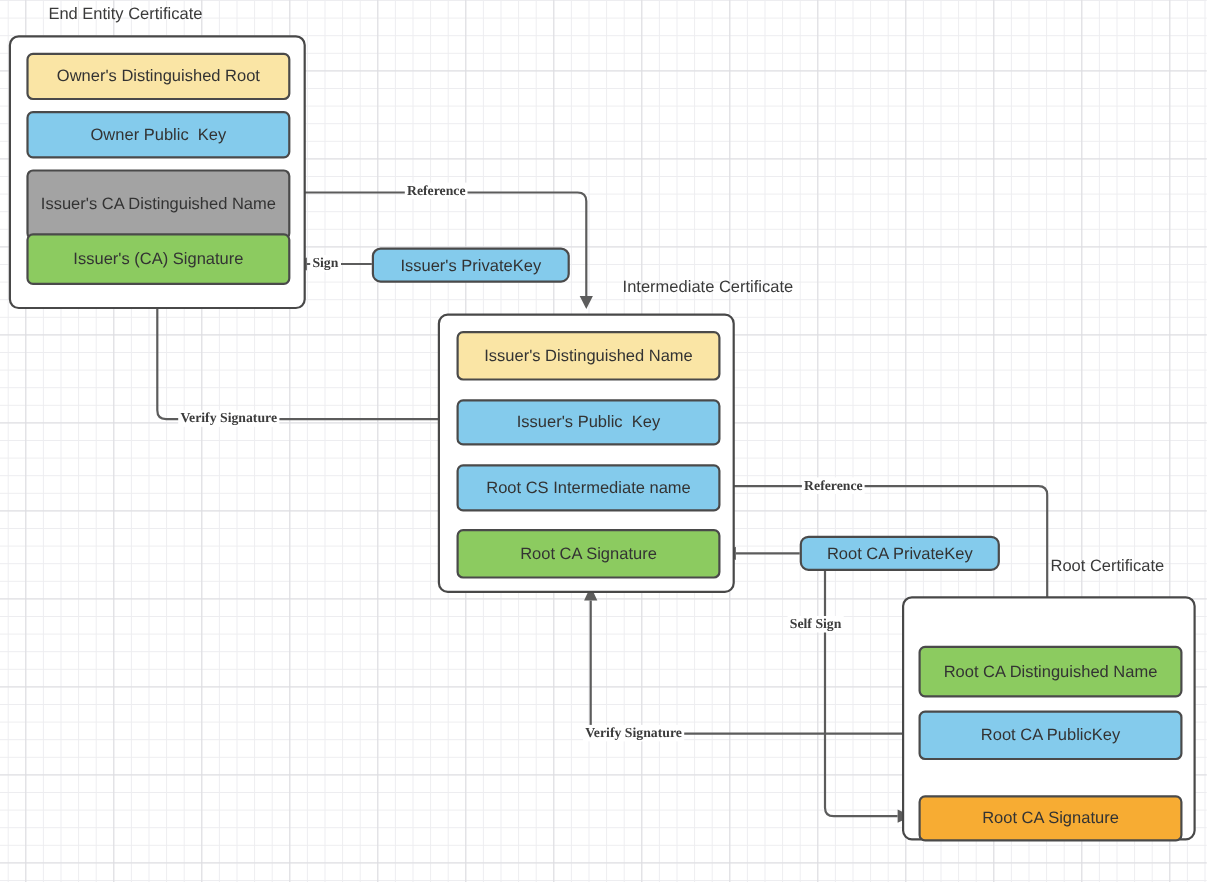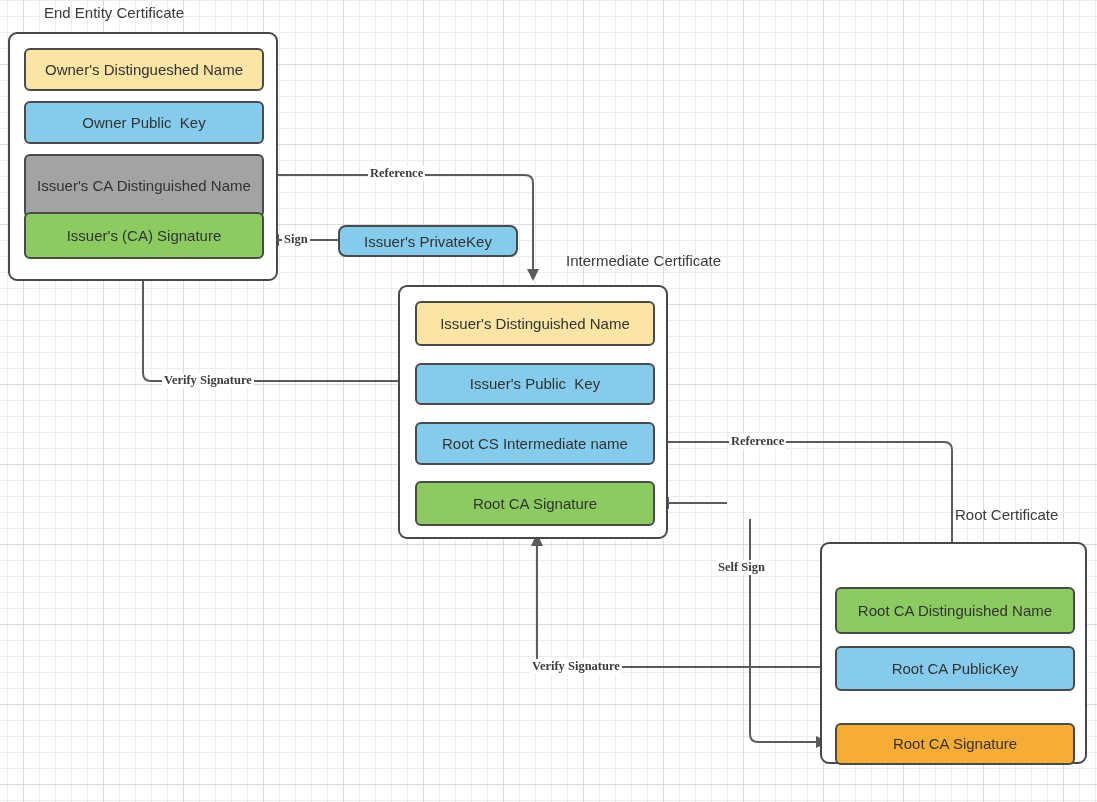--- a/index.html
+++ b/index.html
@@ -87,21 +87,21 @@
     </g>
 
     <g>
       <path d="M 833 667 H 545 Q 537 667 537 659 V 546"></path>
       <polygon points="537,533 531,546 543,546"></polygon>
     </g>
   </svg>
 
   <div class="cert-title" style="left:44px; top:4px;">End Entity Certificate</div>
   <div class="cert" style="left:8px; top:32px; width:270px; height:249px;">
-    <div class="field f-yellow" style="left: 14px; top: 14px; height: 43px; background-color: rgb(250, 229, 165);">Owner's Distingueshed Name</div>
+    <div class="field f-yellow" style="left: 14px; top: 14px; height: 43px; background-color: rgb(250, 229, 165);">Owner's Distinguished Root</div>
     <div class="field f-blue" style="left: 14px; top: 67px; height: 43px; background-color: rgb(132, 203, 236);">Owner Public  Key</div>
     <div class="field f-teal" style="left: 14px; top: 120px; height: 64px; background-color: #a3a3a3;">Issuer's CA Distinguished Name</div>
     <div class="field f-green" style="left: 14px; top: 178px; height: 47px; background-color: rgb(140, 203, 96);">Issuer's (CA) Signature</div>
   </div>
 
   <div class="cert-title" style="left:566px; top:252px;">Intermediate Certificate</div>
   <div class="cert" style="left:398px; top:285px; width:270px; height:254px;">
     <div class="field f-yellow" style="left: 15px; top: 14px; height: 45px; background-color: rgb(250, 229, 165);">Issuer's Distinguished Name</div>
     <div class="field f-blue" style="left: 15px; top: 76px; height: 42px; background-color: rgb(132, 203, 236);">Issuer's Public  Key</div>
     <div class="field f-blue" style="left: 15px; top: 135px; height: 43px; background-color: rgb(132, 203, 236);">Root CS Intermediate name</div>
@@ -109,20 +109,21 @@
   </div>
 
   <div class="cert-title" style="left:955px; top:506px;">Root Certificate</div>
   <div class="cert" style="left:820px; top:542px; width:267px; height:222px;">
     <div class="field f-green" style="left: 13px; top: 43px; height: 47px; background-color: rgb(140, 203, 96);">Root CA Distinguished Name</div>
     <div class="field f-blue" style="left: 13px; top: 102px; height: 45px; background-color: rgb(132, 203, 236);">Root CA PublicKey</div>
     <div class="field f-orange" style="left: 13px; top: 179px; height: 42px; background-color: rgb(247, 172, 51);">Root CA Signature</div>
   </div>
 
   <div class="keybox f-blue" style="left: 338px; top: 225px; width: 180px; height: 32px; background-color: rgb(132, 203, 236);">Issuer's PrivateKey</div>
+  <div class="keybox f-blue" style="left: 727px; top: 487px; width: 182px; height: 32px; background-color: rgb(132, 203, 236);">Root CA PrivateKey</div>
 
   <div class="conn-label" style="left:368px; top:166px;">Reference</div>
   <div class="conn-label" style="left:282px; top:232px;">Sign</div>
   <div class="conn-label" style="left:162px; top:373px;">Verify Signature</div>
   <div class="conn-label" style="left:729px; top:434px;">Reference</div>
   <div class="conn-label" style="left:716px; top:560px;">Self Sign</div>
   <div class="conn-label" style="left:530px; top:659px;">Verify Signature</div>
 
 </div>
 

